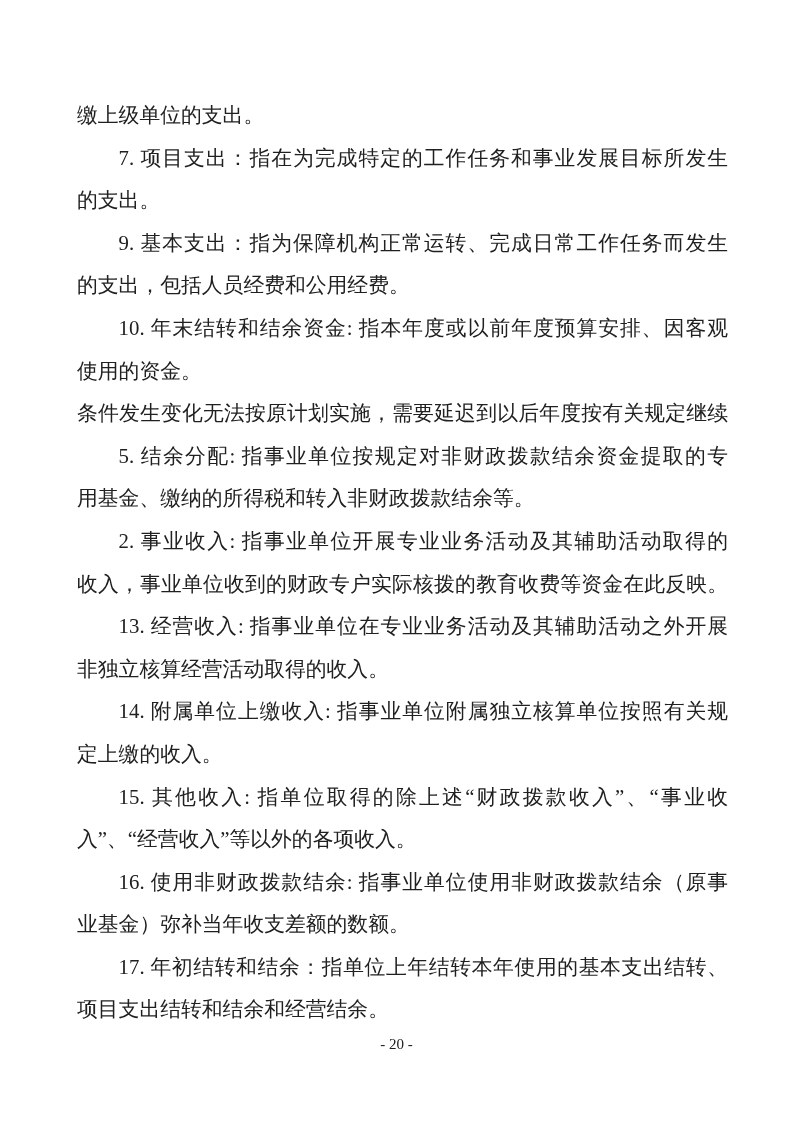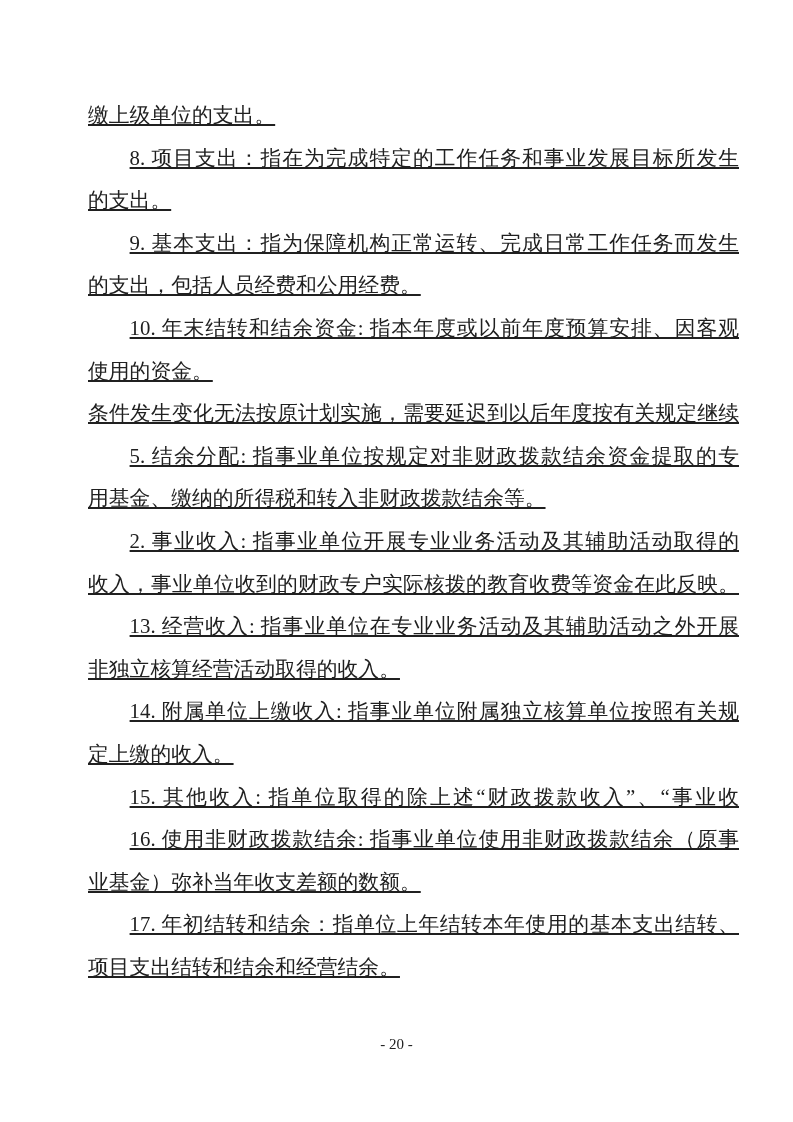--- a/index.html
+++ b/index.html
@@ -11,24 +11,23 @@
     position: relative;
     width: 793px;
     height: 1122px;
     background: #ffffff;
     color: #202020;
     font-family: "Liberation Serif", serif;
     overflow: hidden;
   }
   .content {
     position: absolute;
-    left: 88px;
+    left: 77px;
     top: 94px;
     width: 651px;
-    text-decoration: underline;
   }
   .ln {
     font-size: 20.8px;
     line-height: 42.6px;
     height: 42.6px;
     text-align: left;
     letter-spacing: 0;
     overflow: visible;
   }
   
@@ -51,35 +50,36 @@
     color: #202020;
     font-family: "Liberation Serif", serif;
   }
 </style>
 </head>
 <body>
 
 <div class="page">
   <div class="content">
     <div class="ln">缴上级单位的支出。</div>
-    <div class="ln indent just">8. 项目支出：指在为完成特定的工作任务和事业发展目标所发生</div>
+    <div class="ln indent just">7. 项目支出：指在为完成特定的工作任务和事业发展目标所发生</div>
     <div class="ln">的支出。</div>
     <div class="ln indent just">9. 基本支出：指为保障机构正常运转、完成日常工作任务而发生</div>
     <div class="ln">的支出，包括人员经费和公用经费。</div>
     <div class="ln indent just">10. 年末结转和结余资金: 指本年度或以前年度预算安排、因客观</div>
     <div class="ln">使用的资金。</div>
     <div class="ln just">条件发生变化无法按原计划实施，需要延迟到以后年度按有关规定继续</div>
     <div class="ln indent just">5. 结余分配: 指事业单位按规定对非财政拨款结余资金提取的专</div>
     <div class="ln">用基金、缴纳的所得税和转入非财政拨款结余等。</div>
     <div class="ln indent just">2. 事业收入: 指事业单位开展专业业务活动及其辅助活动取得的</div>
     <div class="ln just">收入，事业单位收到的财政专户实际核拨的教育收费等资金在此反映。</div>
     <div class="ln indent just">13. 经营收入: 指事业单位在专业业务活动及其辅助活动之外开展</div>
     <div class="ln">非独立核算经营活动取得的收入。</div>
     <div class="ln indent just">14. 附属单位上缴收入: 指事业单位附属独立核算单位按照有关规</div>
     <div class="ln">定上缴的收入。</div>
     <div class="ln indent just">15. 其他收入: 指单位取得的除上述“财政拨款收入”、“事业收</div>
+    <div class="ln">入”、“经营收入”等以外的各项收入。</div>
     <div class="ln indent just">16. 使用非财政拨款结余: 指事业单位使用非财政拨款结余（原事</div>
     <div class="ln">业基金）弥补当年收支差额的数额。</div>
     <div class="ln indent just">17. 年初结转和结余：指单位上年结转本年使用的基本支出结转、</div>
     <div class="ln">项目支出结转和结余和经营结余。</div>
   </div>
   <div class="pageno">- 20 -</div>
 </div>
 
 </body></html>

